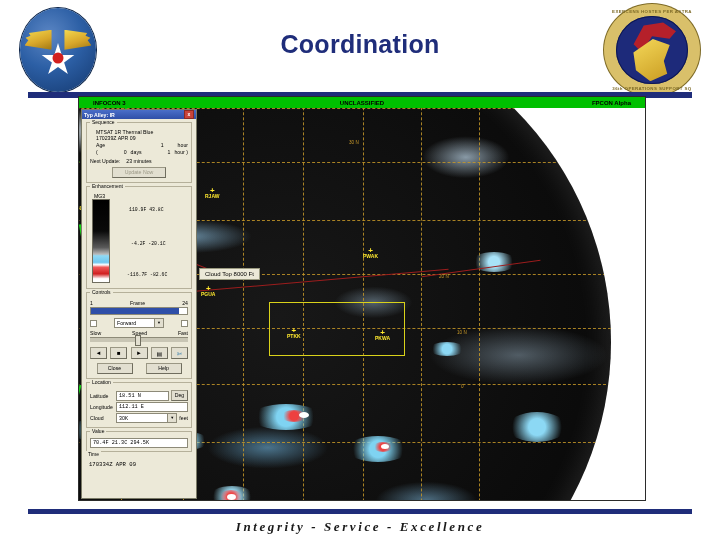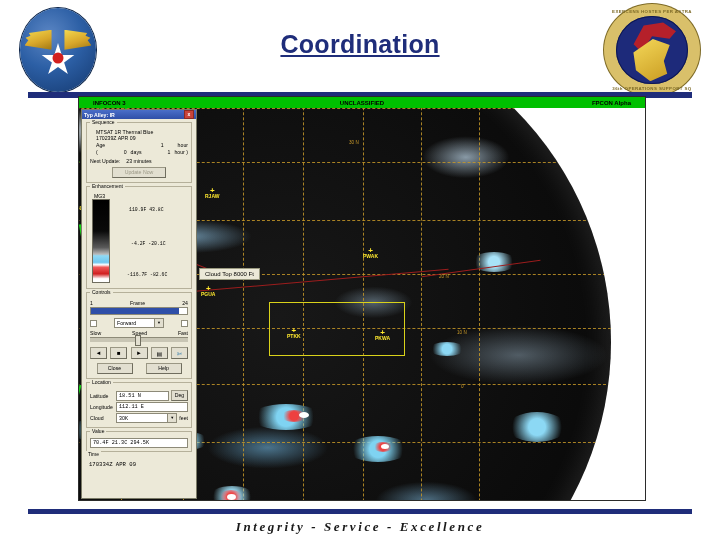--- a/index.html
+++ b/index.html
@@ -9,21 +9,20 @@
     font-family:"Liberation Sans", sans-serif;
     position:relative;
   }
 
   
   #slide-title{
     position:absolute; left:0; top:30px; width:720px;
     text-align:center;
     font-size:25px; font-weight:bold; color:#1f2d7a;
     letter-spacing:.3px;
-    text-decoration:underline;
   }
   .emblem{position:absolute;}
   #emblem-left{left:20px; top:8px; width:76px; height:84px;}
   #emblem-right{left:604px; top:4px; width:96px; height:92px;}
 
   
   .aaf-outer{
     position:absolute;inset:0;
     border-radius:50%;
     background:radial-gradient(circle at 38% 32%, #5b86c4 0%, #2c5fa5 45%, #14386e 100%);

